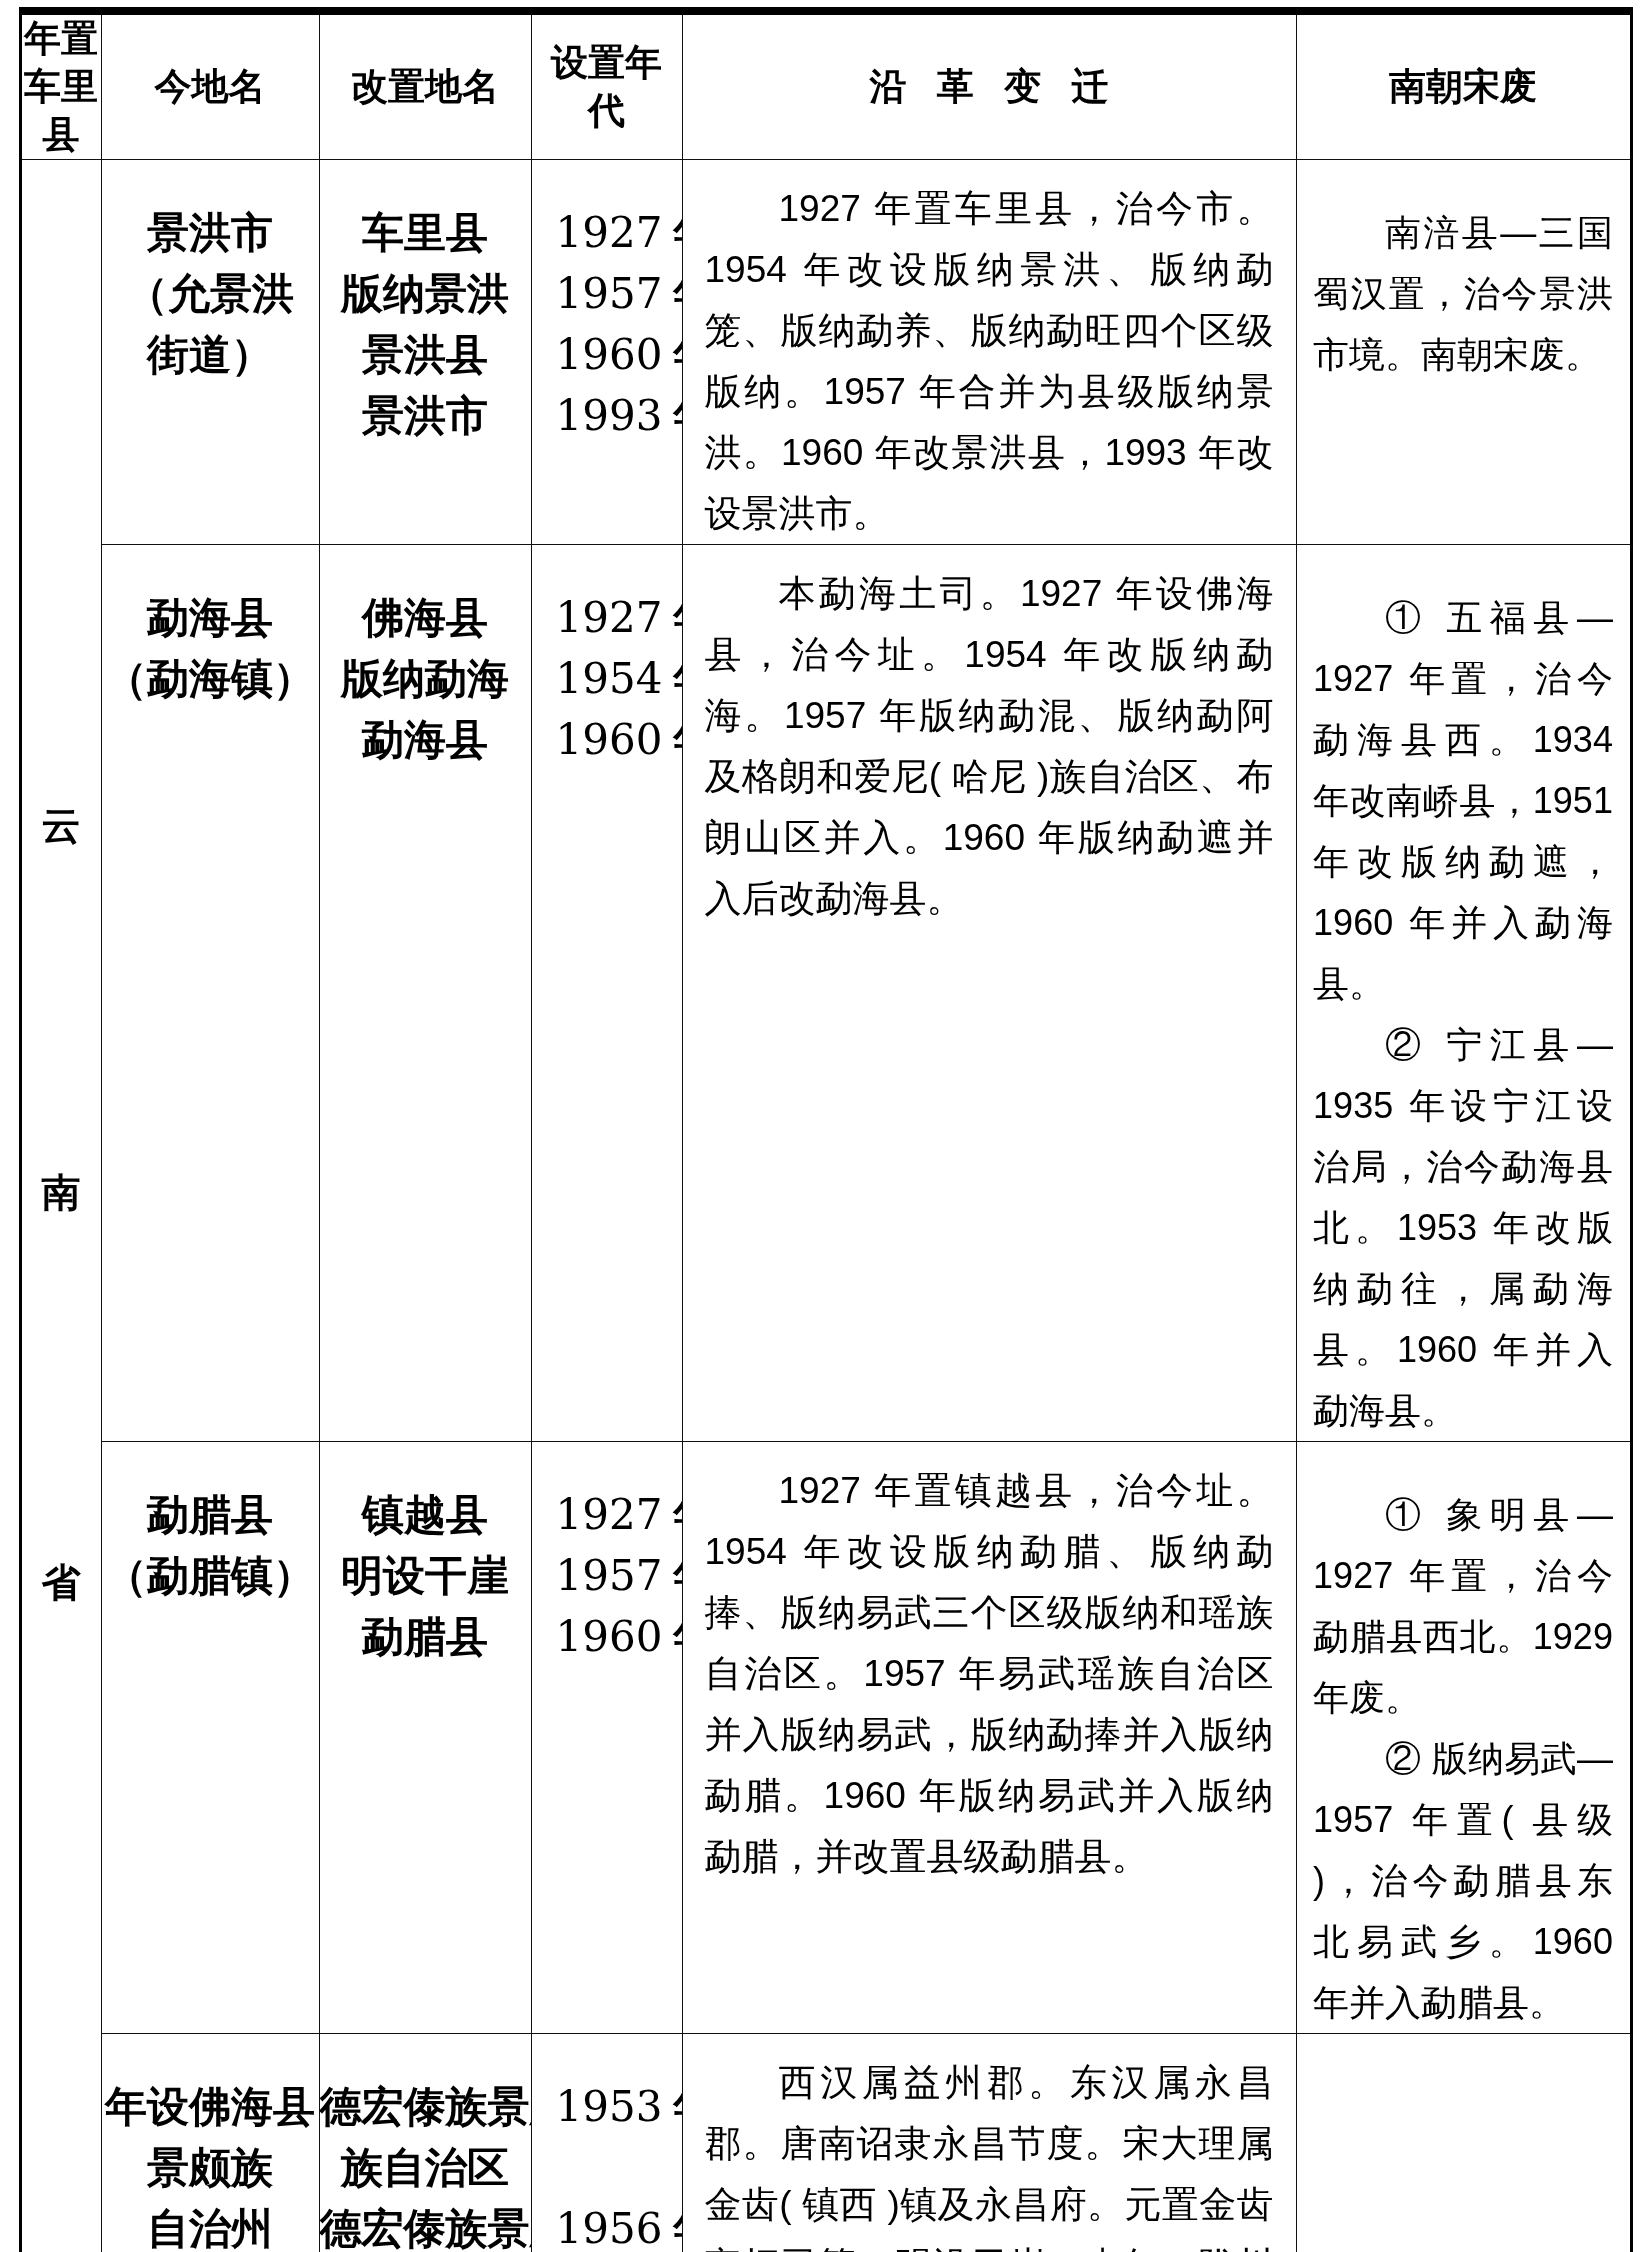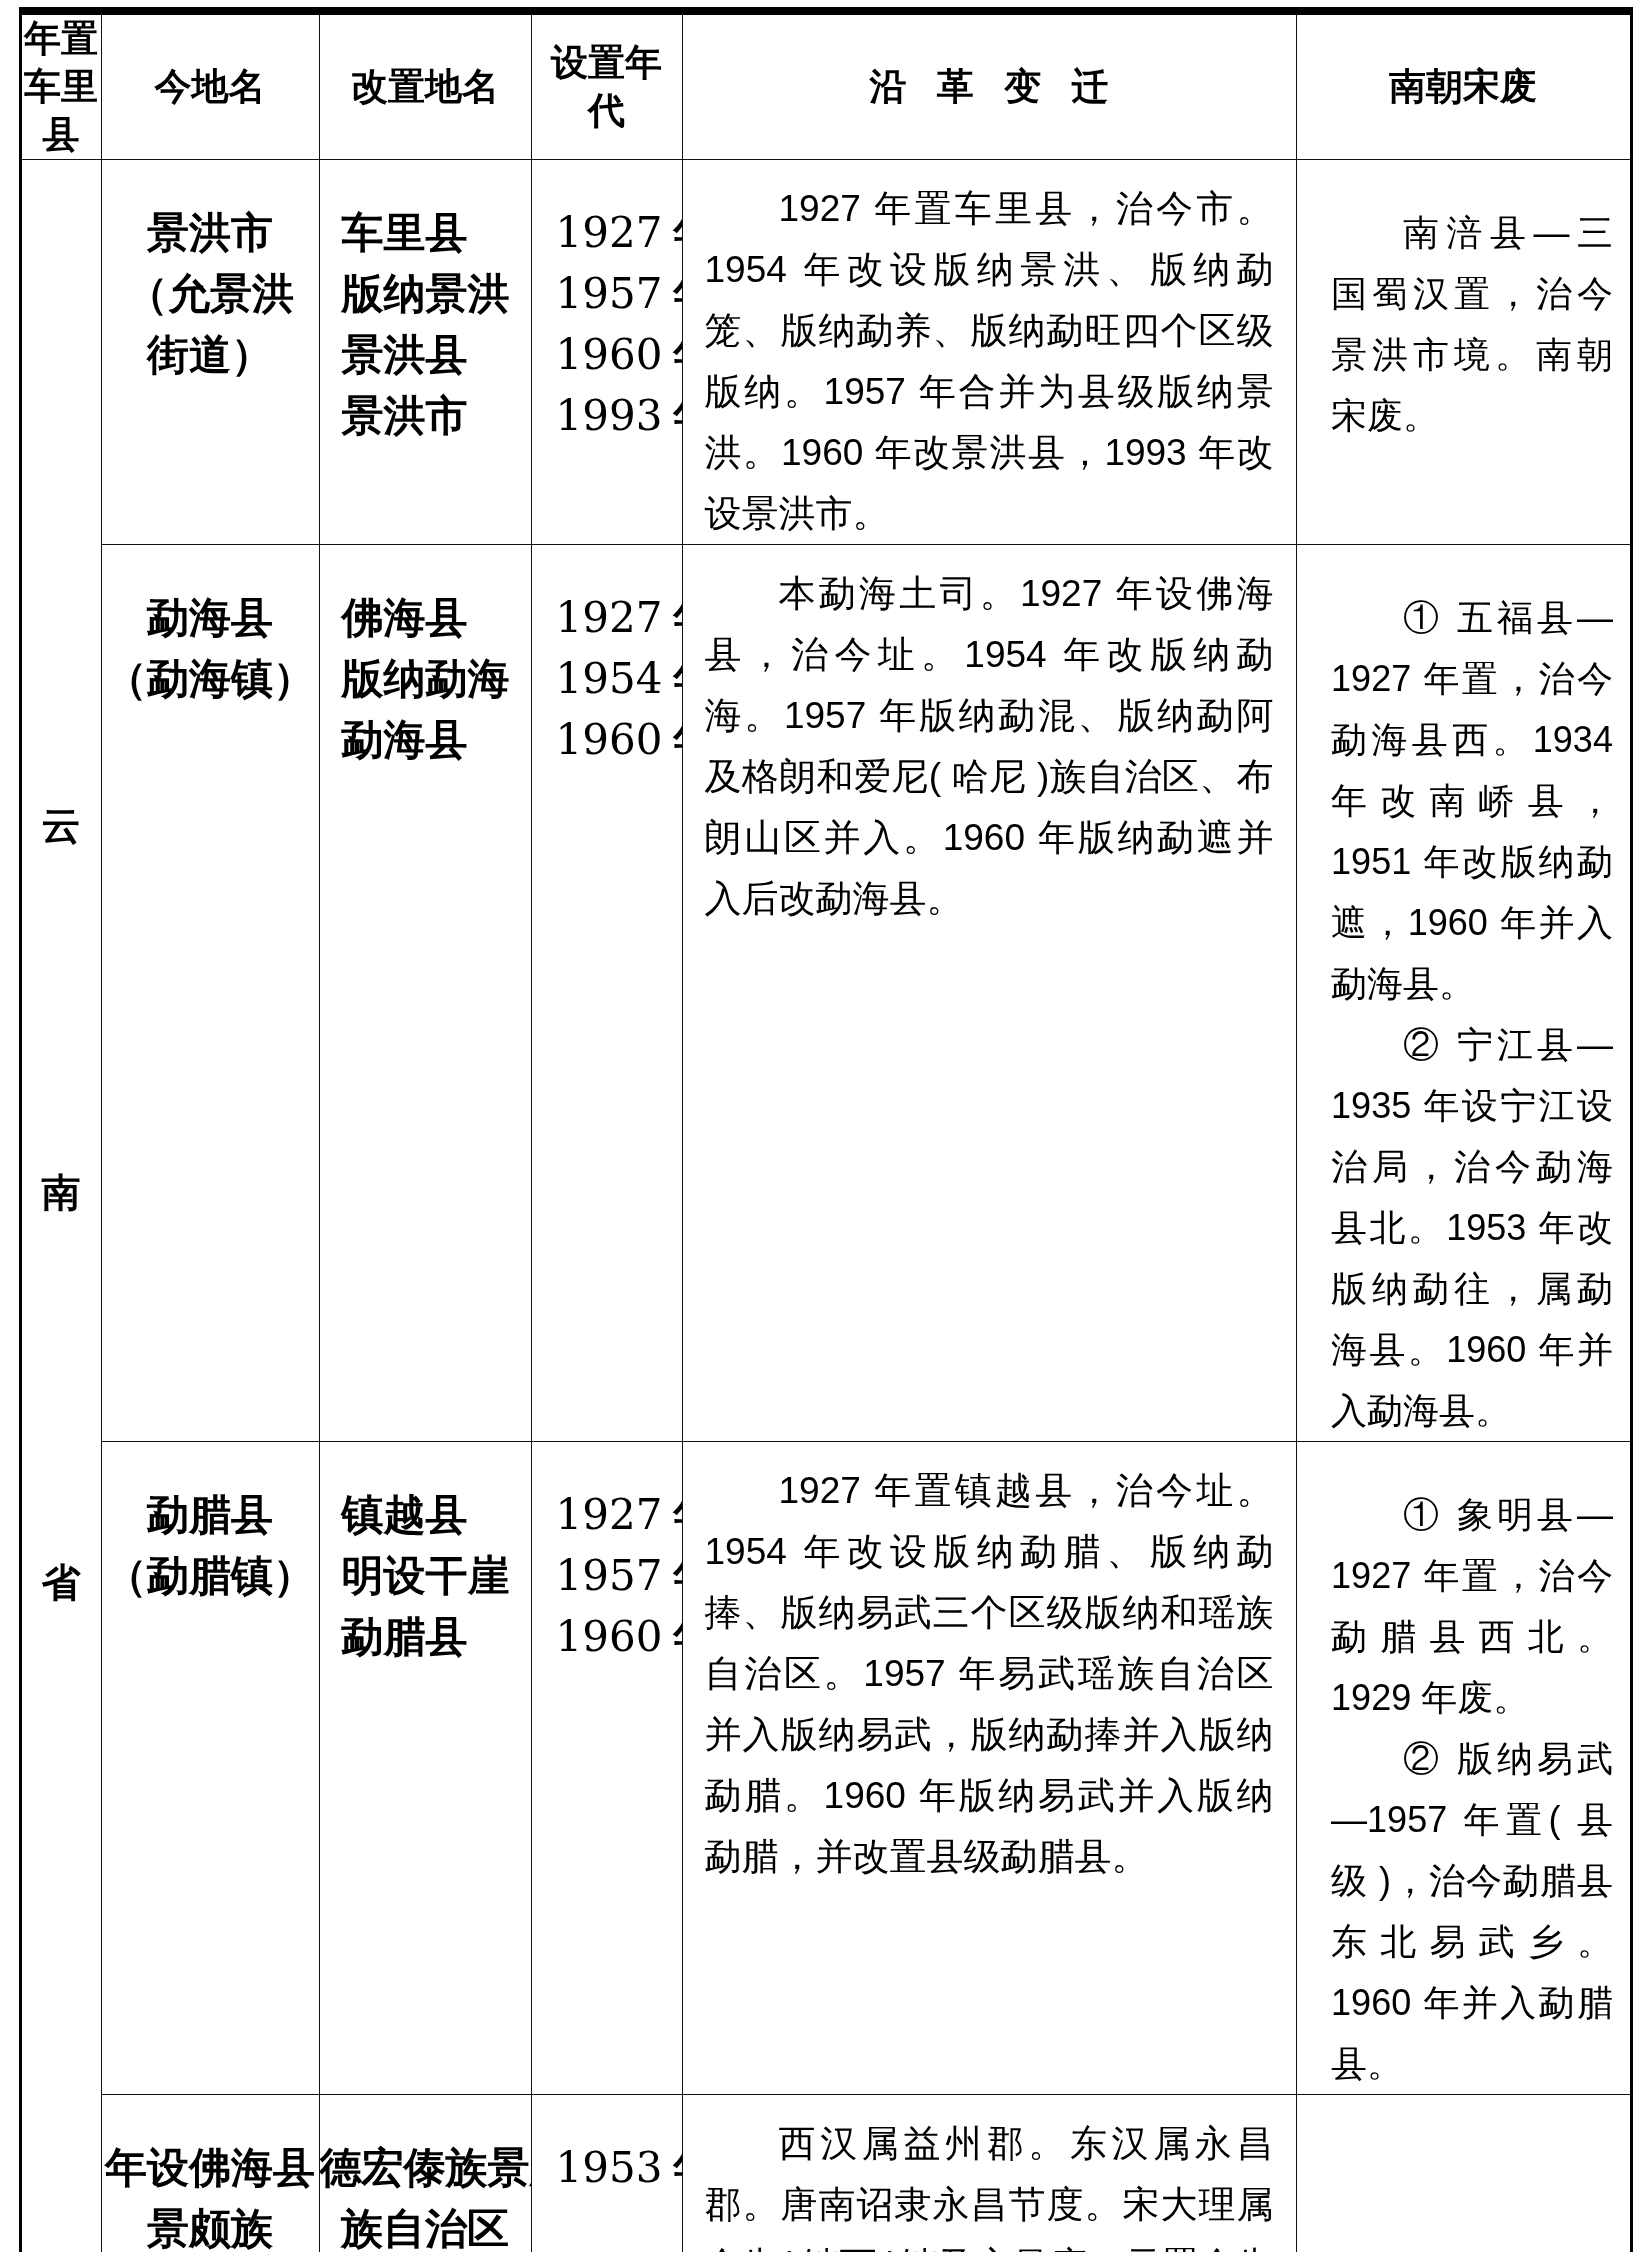--- a/index.html
+++ b/index.html
@@ -15,31 +15,31 @@
   th.h-evolution{word-spacing:20px;}
   tbody tr:nth-child(1){height:365px;}
   tbody tr:nth-child(2){height:701px;}
   tbody tr:nth-child(3){height:501px;}
   tbody tr:nth-child(4){height:549px;}
 
   td.region-cell{position:relative;}
   .region-char{position:absolute;left:50%;transform:translateX(-50%);font-size:39px;font-weight:700;line-height:39px;}
 
   td.today-cell{padding-top:42px;text-align:center;}
-  td.renamed-cell{padding-top:42px;padding-left:22px;text-align:left;}
+  td.renamed-cell{padding-top:42px;text-align:center;}
   tbody tr:nth-child(4) td.renamed-cell{padding-left:0;text-align:center;}
   td.years-cell{padding-top:42px;padding-left:24px;}
   .line{height:61px;line-height:61px;font-size:42px;font-weight:700;white-space:nowrap;}
   .year-num{font-family:"DejaVu Serif","Liberation Serif",serif;font-weight:400;}
   .year-unit{font-weight:700;margin-left:11px;}
 
   td.evolution-cell{padding:18px 22px 0 22px;}
   td.abolished-cell{padding:42px 16.6px 0 16.6px;}
   .para{margin:0;font-size:37px;line-height:61px;text-align:justify;text-indent:2em;font-weight:400;}
-  td.abolished-cell .para{font-size:36px;margin-left:18px;}
+  td.abolished-cell .para{font-size:36px;}
 </style>
 </head>
 <body>
 
 <div class="page">
   <table class="geo-table">
     <colgroup>
       <col style="width:81px">
         <col style="width:218px">
         <col style="width:212px">

